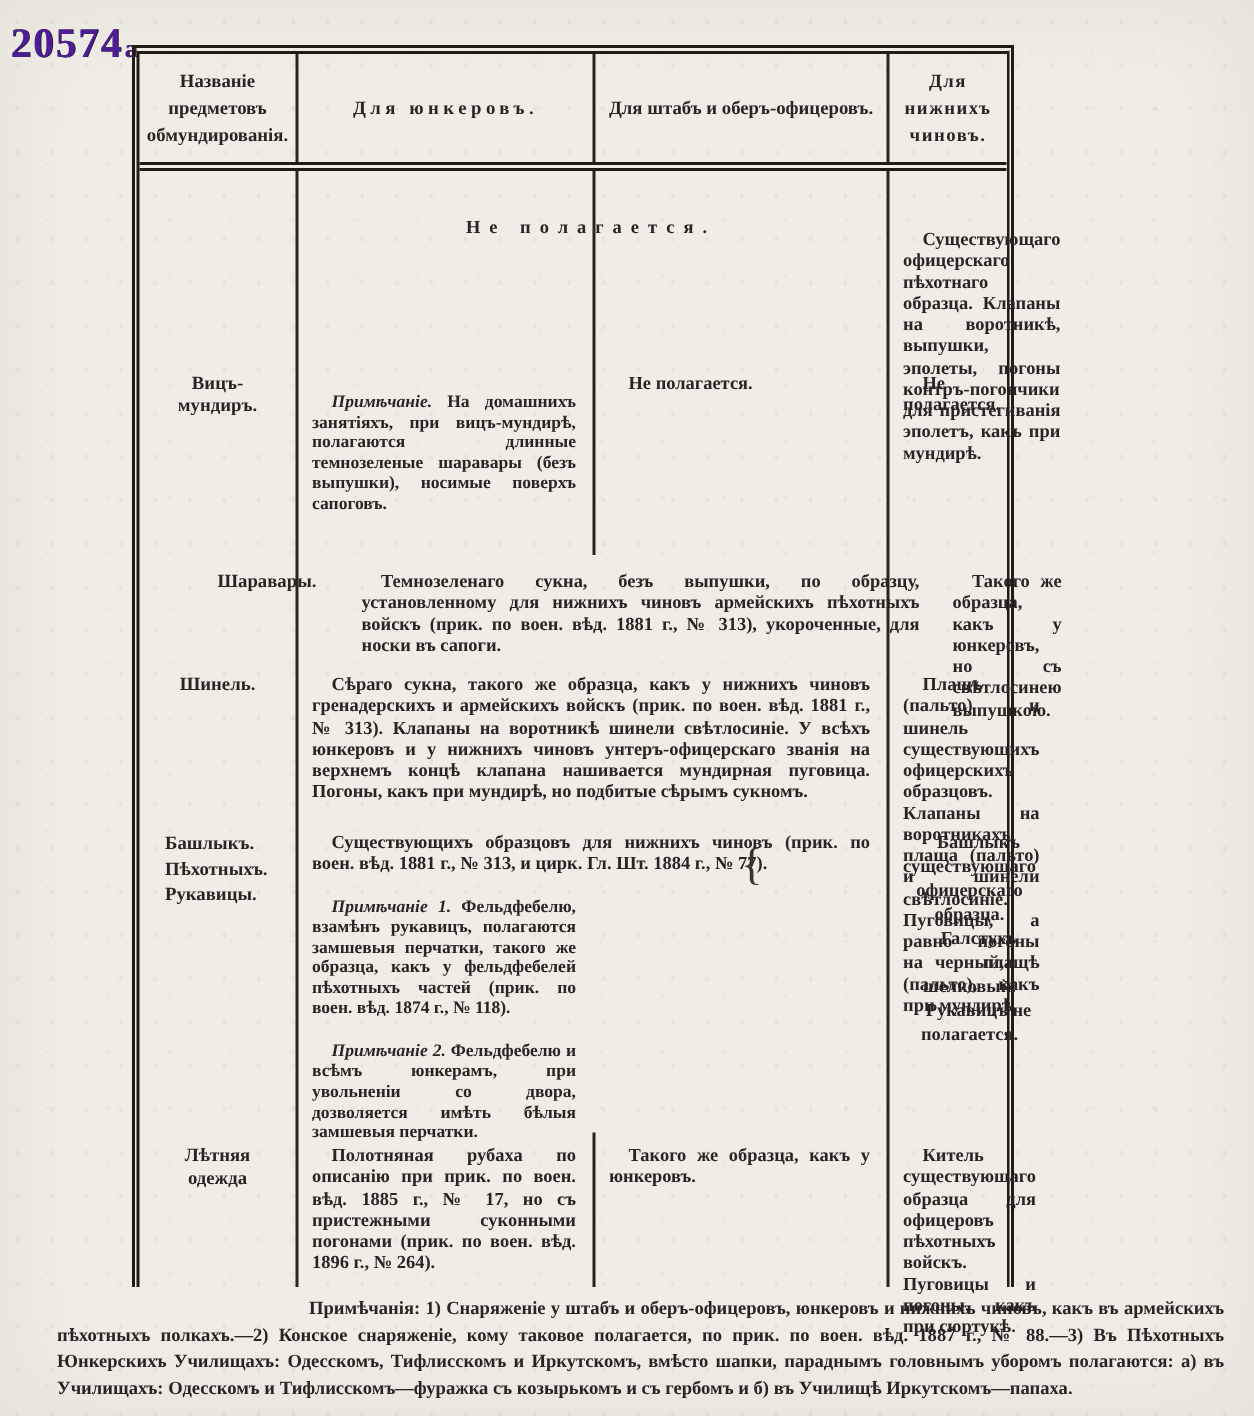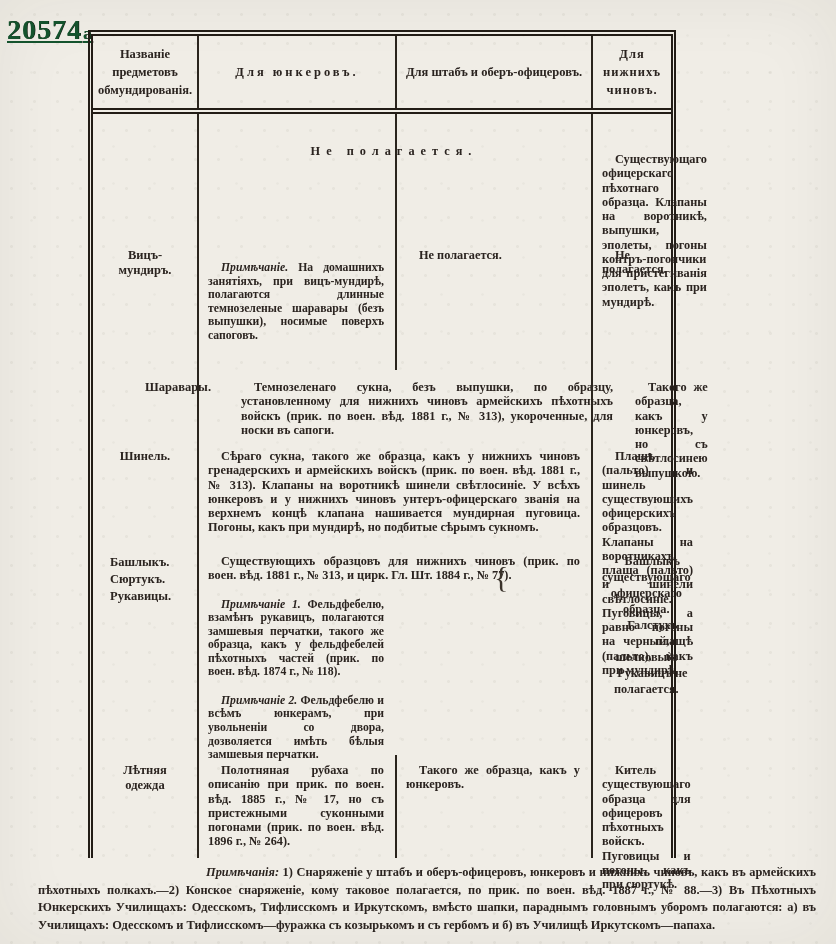--- a/index.html
+++ b/index.html
@@ -12,23 +12,22 @@
     background-color:#f0ede6;
     background-image:
       radial-gradient(rgba(70,58,45,0.055) 1px, transparent 1.6px),
       radial-gradient(rgba(70,58,45,0.04) 1px, transparent 1.6px);
     background-size:23px 29px, 41px 37px;
     background-position:0 0, 11px 17px;
     box-shadow:inset 0 0 70px rgba(40,30,20,0.06);
   }
   .stamp {
     position:absolute; left:7px; top:14px;
-    font-weight:bold; font-size:28px; letter-spacing:1px; color:#14532d;
+    font-weight:bold; font-size:28px; letter-spacing:1px; color:#4c1d95;
     text-shadow:0.5px 0 0 #17120e;
-    text-decoration:underline;
   }
   .stamp-suffix { font-size:17px; font-weight:bold; margin-left:1px; }
 
   .doc-table {
     position:absolute; left:88px; top:30px; width:588px;
     border-top:6px double #221c16;
     border-left:5px double #221c16;
     border-right:5px double #221c16;
   }
   .thead {
@@ -71,21 +70,21 @@
   .labline { text-align:left; padding-left:6px; line-height:1.35; }
   .brace { position:absolute; left:297px; top:6px; font-size:30px; font-weight:normal; color:#3a332b; }
   .r5 .merged-wrap { position:relative; }
   .oline { text-align:center; text-indent:12px; line-height:1.3; }
 
   .footnote {
     position:absolute; left:38px; top:864px; width:778px;
     font-size:12.4px; line-height:1.42; font-weight:bold;
     text-align:justify; text-indent:168px; color:#2b2420;
   }
-  .fn-label { font-style:italic; }
+  .fn-label { }
 </style>
 </head>
 <body>
 
 <div class="stamp">
   <span>20574</span><span class="stamp-suffix">а</span>
 </div>
 
 <div class="doc-table">
 
@@ -138,21 +137,21 @@
         <p class="para">Сѣраго сукна, такого же образца, какъ у нижнихъ чиновъ гренадерскихъ и армейскихъ войскъ (прик. по воен. вѣд. 1881 г., № 313). Клапаны на воротникѣ шинели свѣтлосиніе. У всѣхъ юнкеровъ и у нижнихъ чиновъ унтеръ-офицерскаго званія на верхнемъ концѣ клапана нашивается мундирная пуговица. Погоны, какъ при мундирѣ, но подбитые сѣрымъ сукномъ.</p>
       </div>
       <div class="cell col4">
         <p class="para">Плащъ (пальто) и шинель существующихъ офицерскихъ образцовъ. Клапаны на воротникахъ плаща (пальто) и шинели свѣтлосиніе. Пуговицы, а равно погоны на плащѣ (пальто), какъ при мундирѣ.</p>
       </div>
     </div>
 
     <div class="row r5">
       <div class="cell label" style="grid-row:1 / span 3;">
         <div class="labline">Башлыкъ.</div>
-        <div class="labline">Сюртукъ.</div>
+        <div class="labline">Пѣхотныхъ.</div>
         <div class="labline">Рукавицы.</div>
       </div>
       <div class="cell span23 merged-wrap">
         <span class="brace">{</span>
         <p class="para">Существующихъ образцовъ для нижнихъ чиновъ (прик. по воен. вѣд. 1881 г., № 313, и цирк. Гл. Шт. 1884 г., № 77).</p>
       </div>
       <div class="cell" style="grid-column:2; grid-row:2;">
         <p class="para note"><span class="note-label">Примѣчаніе 1.</span> <span>Фельдфебелю, взамѣнъ рукавицъ, полагаются замшевыя перчатки, такого же образца, какъ у фельдфебелей пѣхотныхъ частей (прик. по воен. вѣд. 1874 г., № 118).</span></p>
       </div>
       <div class="cell" style="grid-column:2; grid-row:3;">

